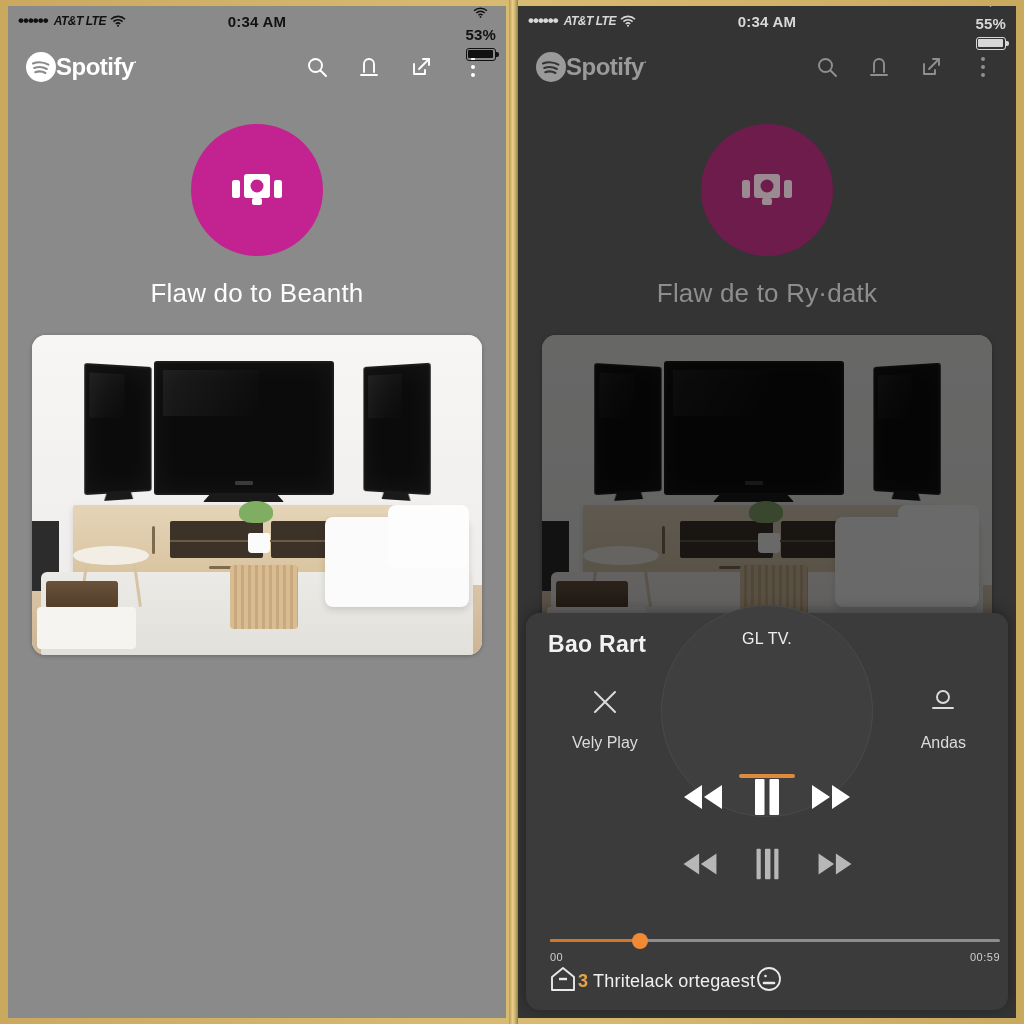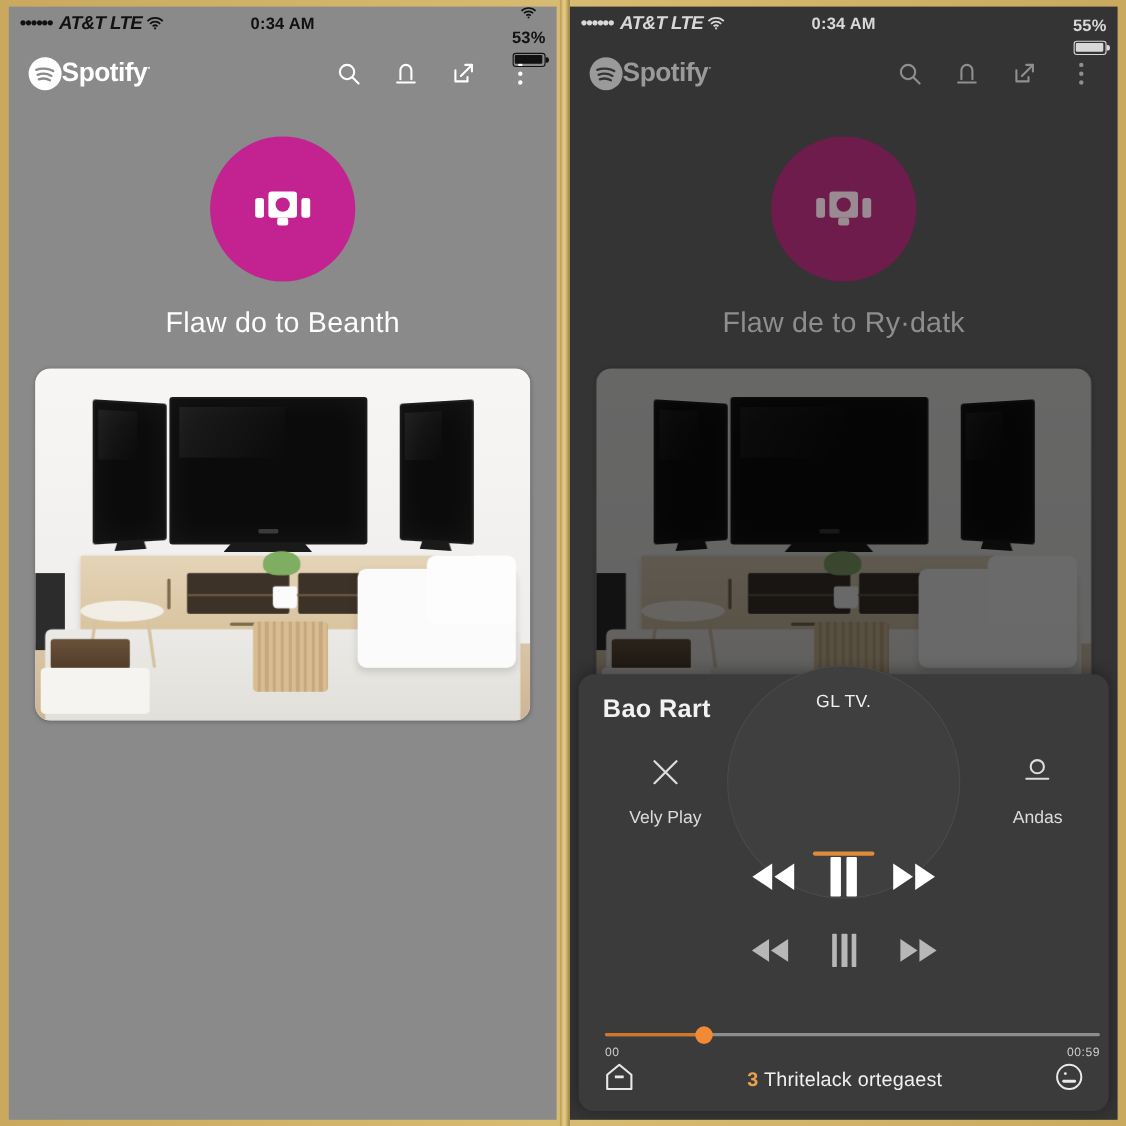--- a/index.html
+++ b/index.html
@@ -45,21 +45,21 @@
     height: 30px;
     display: flex; align-items: center;
     padding: 0 10px;
     font-size: 15px; font-weight: bold;
     letter-spacing: .2px;
   }
   .left  .statusbar { color: #111; }
   .right .statusbar { color: #d8d8d8; }
 
   .sb-dots { letter-spacing: -1px; font-size: 17px; margin-right: 6px; }
-  .sb-carrier { font-style: italic; font-size: 17px; margin-right: 4px; letter-spacing: -.5px;}
+  .sb-carrier { font-style: italic; font-size: 12px; margin-right: 4px; letter-spacing: -.5px;}
   .sb-wifi { margin-right: 4px; display:inline-flex; align-items:center;}
   .sb-time { position: absolute; left: 0; right: 0; text-align: center; font-size: 15px; font-weight: bold; pointer-events:none;}
   .sb-right { margin-left: auto; display: flex; align-items: center; gap: 5px; z-index: 2; flex-direction: column;}
   .sb-batt {
     width: 30px; height: 13px;
     border: 1.6px solid currentColor; border-radius: 3px;
     position: relative; display:inline-block;
   }
   .sb-batt::before {
     content:''; position:absolute; inset:1.5px;
@@ -262,21 +262,21 @@
     width: 16px; height: 16px; border-radius:50%; background:#f08a35;
   }
   .seek-time {
     position:absolute; top: 20px; font-size: 11px; color:#cfcfcf; letter-spacing:.5px;
   }
   .seek-time.start { left: 0; }
   .seek-time.end { right: 0; }
 
   .bottom-row {
     position:absolute; left: 22px; right: 22px; top: 352px;
-    display:flex; align-items:center; justify-content:space-between;
+    display:flex; align-items:center; 
     color:#e9e9e9;
   }
   .bottom-label { font-size: 18px; color:#f0f0f0; letter-spacing:.2px; }
   .bottom-label b { color:#e9a24a; font-weight: bold; }
 </style>
 </head>
 <body>
 
 <div id="root">
 

